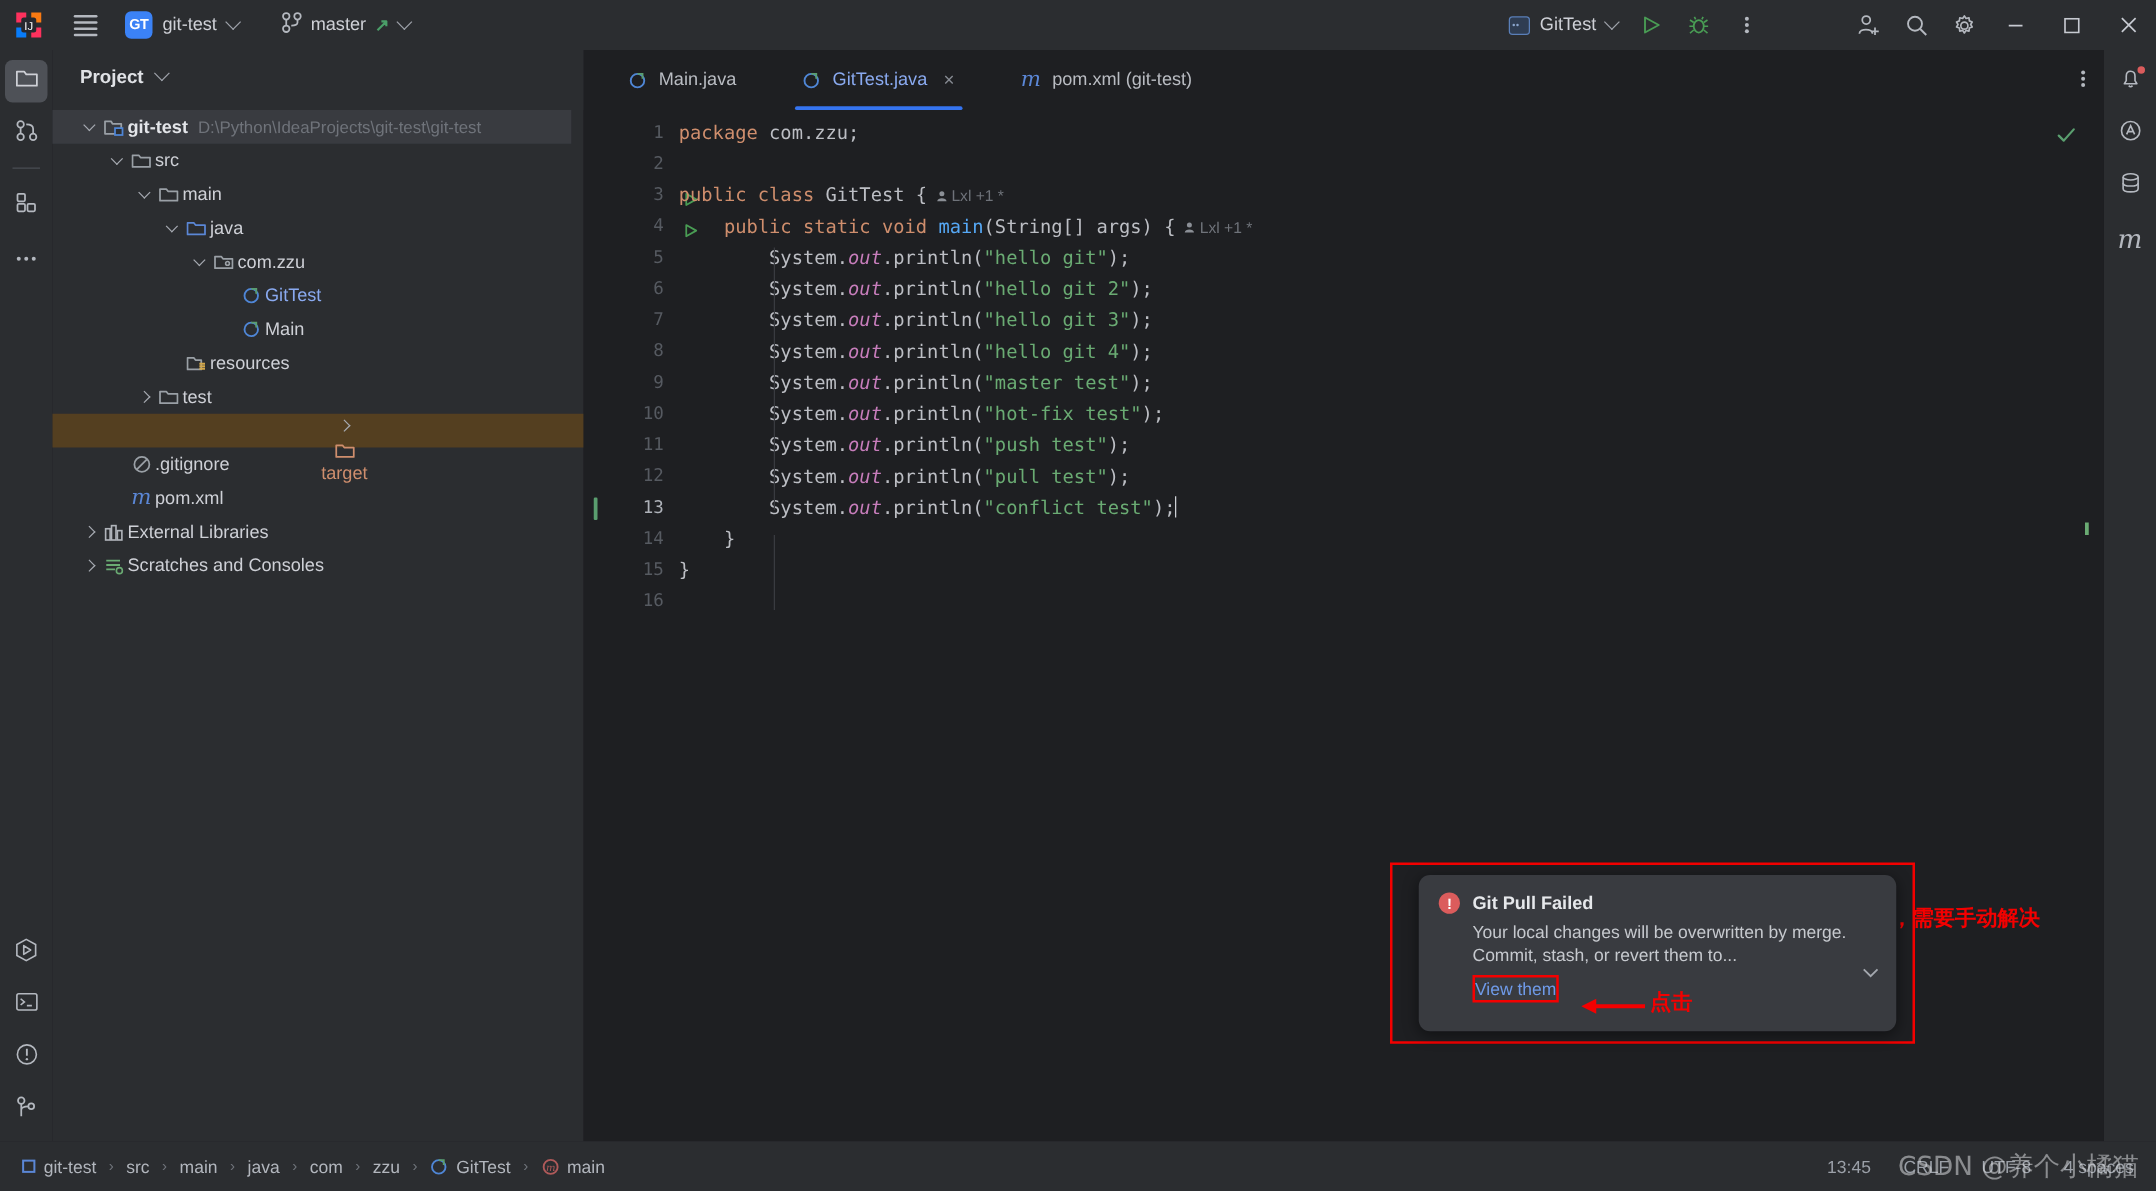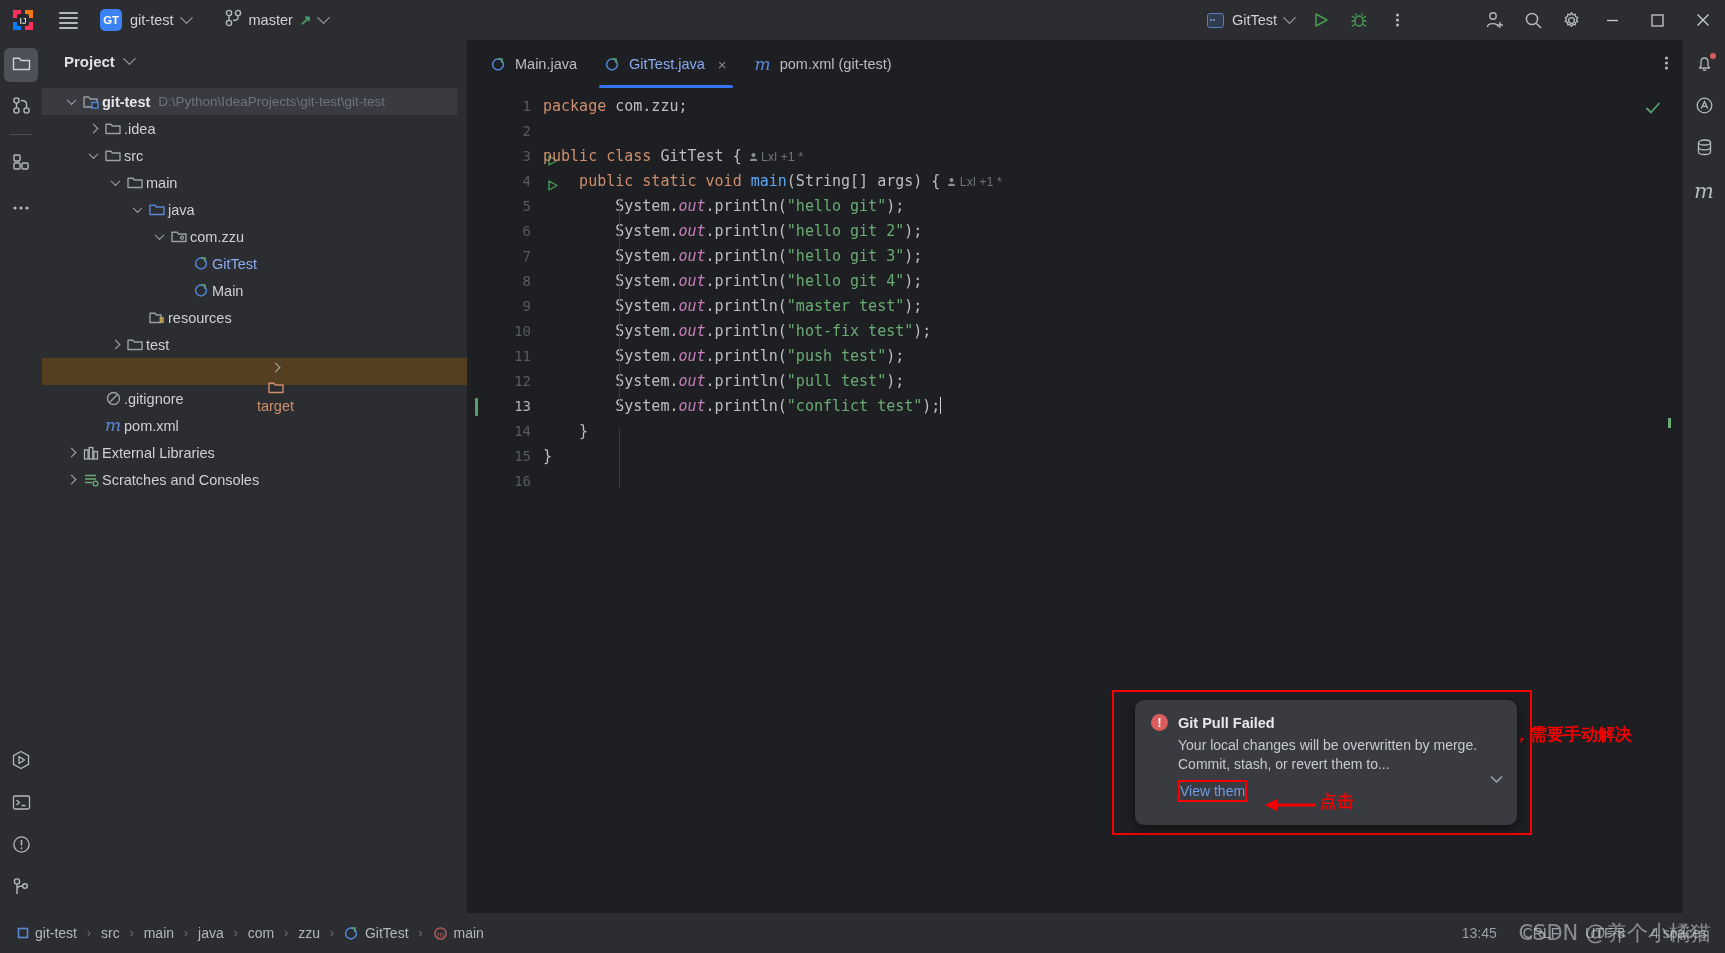--- a/index.html
+++ b/index.html
@@ -80,21 +80,21 @@
   .tw .ch.open { transform: rotate(45deg) translate(-1px,-1px); }
   .ticon { width:22px; display:flex; align-items:center; justify-content:center; flex:0 0 22px; }
   .tlabel { color:#ced0d6; }
   .tlabel.bold { font-weight:bold; color:#e3e5e9; }
   .tlabel.blue { color:#8aaaf0; }
   .tlabel.orange { color:#cf8e6d; }
   .tpath { color:#6f737a; margin-left:8px; font-size:13.5px; }
 
   
   .editor-area { position:absolute; top:40px; left:467px; width:1216px; height:873px; background:#1e1f22; }
-  .tabs { height:48px; display:flex; align-items:center; padding-left:10px; position:relative; }
+  .tabs { height:48px; display:flex; align-items:center; padding-left:22px; position:relative;gap:25px; }
   .tab { height:48px; display:flex; align-items:center; gap:9px; padding:0 14px; font-size:14.5px; color:#b9bcc2; position:relative;}
   .tab.active { color:#8aaaf0; }
   .tab .underline { position:absolute; left:8px; right:8px; bottom:0; height:3px; background:#3574f0; border-radius:2px; }
   .tab-close { color:#878b93; font-size:15px; margin-left:4px; }
 
   .code-wrap { position:relative; height:825px; background:#1e1f22; display:flex; }
   .gutter { width:76px; flex:0 0 76px; padding-top:6px; text-align:right; }
   .gline { height:25px; line-height:25px; font-family:"DejaVu Sans Mono", monospace; font-size:14px; color:#565a61; padding-right:12px; position:relative;}
   .gline.cur { color:#aeb2b9; }
   .gline .runmark { position:absolute; right:-16px; top:6px; }
@@ -375,31 +375,20 @@
             <span class="ch open"></span>
           </span>
           <span class="ticon">
             <svg width="17" height="14" viewBox="0 0 17 14">
               <path d="M1 2 L1 12 L14 12 L14 4 L7 4 L5.8 2 Z" fill="none" stroke="#9aa0a6" stroke-width="1.4" stroke-linejoin="round"></path>
               <rect x="9" y="7.5" width="6" height="5.5" fill="#2b2d30" stroke="#4f86d6" stroke-width="1.4"></rect>
             </svg>
           </span>
           <span class="tlabel bold">git-test</span>
           <span class="tpath">D:\Python\IdeaProjects\git-test\git-test</span>
-        </div>
-        <div class="tree-row" style="padding-left: 42px;">
-          <span class="tw">
-            <span class="ch closed"></span>
-          </span>
-          <span class="ticon">
-            <svg width="16" height="13" viewBox="0 0 16 13">
-              <path d="M1 2.2 L1 11.5 L15 11.5 L15 4 L7.4 4 L6 2.2 Z" fill="none" stroke="#9aa0a6" stroke-width="1.4" stroke-linejoin="round"></path>
-            </svg>
-          </span>
-          <span class="tlabel">.idea</span>
         </div>
         <div class="tree-row" style="padding-left: 42px;">
           <span class="tw">
             <span class="ch open"></span>
           </span>
           <span class="ticon">
             <svg width="16" height="13" viewBox="0 0 16 13">
               <path d="M1 2.2 L1 11.5 L15 11.5 L15 4 L7.4 4 L6 2.2 Z" fill="none" stroke="#9aa0a6" stroke-width="1.4" stroke-linejoin="round"></path>
             </svg>
           </span>

